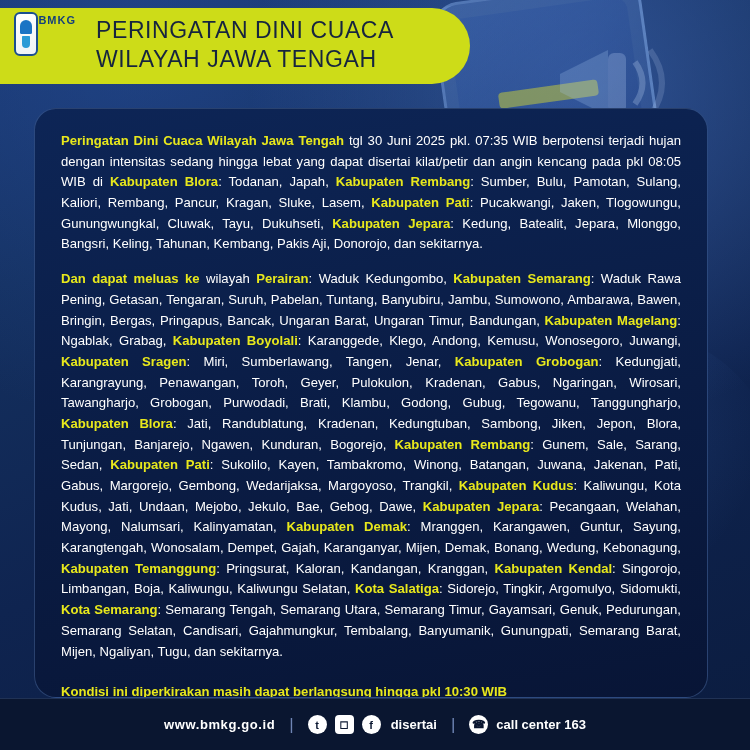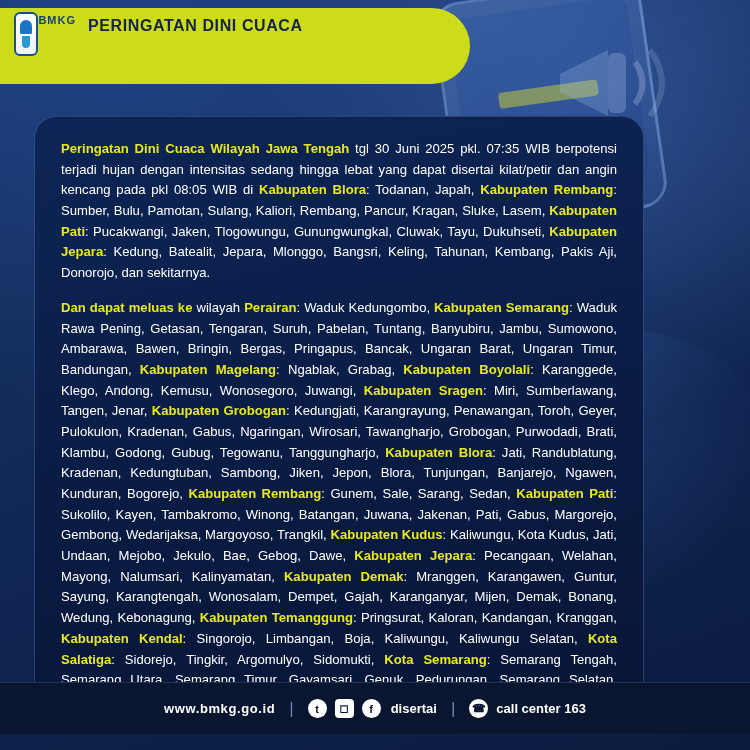--- a/index.html
+++ b/index.html
@@ -107,57 +107,57 @@
   }
   .logo-text {
     font-size: 11px;
     font-weight: bold;
     color: #15407c;
     letter-spacing: 1px;
     margin-top: 2px;
   }
   .header-title {
     position: absolute;
-    left: 88px; top: 16px;
+    left: 96px; top: 16px;
     width: 370px;
     z-index: 7;
     color: #16243f;
-    font-size: 16px;
-    font-weight: bold;
+    font-size: 23px;
+    font-weight: normal;
     line-height: 1.25;
     letter-spacing: 0.6px;
   }
   .header-title span { display: block; }
 
   
   .card {
     position: absolute;
-    left: 34px; top: 116px;
-    width: 610px; height: 590px;
+    left: 34px; top: 108px;
+    width: 674px; height: 590px;
     background: linear-gradient(170deg, #0d2556 0%, #0a1c44 55%, #081536 100%);
     border: 1px solid rgba(120,165,235,0.30);
     border-radius: 22px;
     padding: 22px 26px 10px 26px;
     z-index: 6;
     overflow: hidden;
   }
   .para {
     color: #ffffff;
     font-size: 13.1px;
     line-height: 1.58;
     text-align: justify;
     margin: 0 0 14px 0;
   }
   .hl { color: #e8e81c; font-weight: bold; }
   .para.closing { color: #e8e81c; font-weight: bold; margin-top: 20px; margin-bottom: 16px; }
 
   
   .footer {
     position: absolute;
-    left: 0; bottom: 16px;
+    left: 0; bottom: 0;
     width: 750px; height: 52px;
     background: #0a1630;
     border-top: 1px solid rgba(120,165,235,0.20);
     display: flex;
     align-items: center;
     justify-content: center;
     gap: 14px;
     z-index: 6;
   }
   .footer-web {
@@ -203,20 +203,21 @@
 </div>
 
 <div class="header">
   <div class="header-band"></div>
   <div class="logo">
     <div class="logo-badge"></div>
     <div class="logo-text">BMKG</div>
   </div>
   <div class="header-title">
     <span>PERINGATAN DINI CUACA</span>
+    <span>WILAYAH JAWA TENGAH</span>
   </div>
 </div>
 
 <div class="card">
   <p class="para" id="para1"><span class="hl">Peringatan Dini Cuaca Wilayah Jawa Tengah</span><span> tgl 30 Juni 2025 pkl. 07:35 WIB berpotensi terjadi hujan dengan intensitas sedang hingga lebat yang dapat disertai kilat/petir dan angin kencang pada pkl 08:05 WIB di </span><span class="hl">Kabupaten Blora</span><span>: Todanan, Japah, </span><span class="hl">Kabupaten Rembang</span><span>: Sumber, Bulu, Pamotan, Sulang, Kaliori, Rembang, Pancur, Kragan, Sluke, Lasem, </span><span class="hl">Kabupaten Pati</span><span>: Pucakwangi, Jaken, Tlogowungu, Gunungwungkal, Cluwak, Tayu, Dukuhseti, </span><span class="hl">Kabupaten Jepara</span><span>: Kedung, Batealit, Jepara, Mlonggo, Bangsri, Keling, Tahunan, Kembang, Pakis Aji, Donorojo, dan sekitarnya.</span></p>
   <p class="para" id="para2"><span class="hl">Dan dapat meluas ke</span><span> wilayah </span><span class="hl">Perairan</span><span>: Waduk Kedungombo, </span><span class="hl">Kabupaten Semarang</span><span>: Waduk Rawa Pening, Getasan, Tengaran, Suruh, Pabelan, Tuntang, Banyubiru, Jambu, Sumowono, Ambarawa, Bawen, Bringin, Bergas, Pringapus, Bancak, Ungaran Barat, Ungaran Timur, Bandungan, </span><span class="hl">Kabupaten Magelang</span><span>: Ngablak, Grabag, </span><span class="hl">Kabupaten Boyolali</span><span>: Karanggede, Klego, Andong, Kemusu, Wonosegoro, Juwangi, </span><span class="hl">Kabupaten Sragen</span><span>: Miri, Sumberlawang, Tangen, Jenar, </span><span class="hl">Kabupaten Grobogan</span><span>: Kedungjati, Karangrayung, Penawangan, Toroh, Geyer, Pulokulon, Kradenan, Gabus, Ngaringan, Wirosari, Tawangharjo, Grobogan, Purwodadi, Brati, Klambu, Godong, Gubug, Tegowanu, Tanggungharjo, </span><span class="hl">Kabupaten Blora</span><span>: Jati, Randublatung, Kradenan, Kedungtuban, Sambong, Jiken, Jepon, Blora, Tunjungan, Banjarejo, Ngawen, Kunduran, Bogorejo, </span><span class="hl">Kabupaten Rembang</span><span>: Gunem, Sale, Sarang, Sedan, </span><span class="hl">Kabupaten Pati</span><span>: Sukolilo, Kayen, Tambakromo, Winong, Batangan, Juwana, Jakenan, Pati, Gabus, Margorejo, Gembong, Wedarijaksa, Margoyoso, Trangkil, </span><span class="hl">Kabupaten Kudus</span><span>: Kaliwungu, Kota Kudus, Jati, Undaan, Mejobo, Jekulo, Bae, Gebog, Dawe, </span><span class="hl">Kabupaten Jepara</span><span>: Pecangaan, Welahan, Mayong, Nalumsari, Kalinyamatan, </span><span class="hl">Kabupaten Demak</span><span>: Mranggen, Karangawen, Guntur, Sayung, Karangtengah, Wonosalam, Dempet, Gajah, Karanganyar, Mijen, Demak, Bonang, Wedung, Kebonagung, </span><span class="hl">Kabupaten Temanggung</span><span>: Pringsurat, Kaloran, Kandangan, Kranggan, </span><span class="hl">Kabupaten Kendal</span><span>: Singorojo, Limbangan, Boja, Kaliwungu, Kaliwungu Selatan, </span><span class="hl">Kota Salatiga</span><span>: Sidorejo, Tingkir, Argomulyo, Sidomukti, </span><span class="hl">Kota Semarang</span><span>: Semarang Tengah, Semarang Utara, Semarang Timur, Gayamsari, Genuk, Pedurungan, Semarang Selatan, Candisari, Gajahmungkur, Tembalang, Banyumanik, Gunungpati, Semarang Barat, Mijen, Ngaliyan, Tugu, dan sekitarnya.</span></p>
   <p class="para closing">Kondisi ini diperkirakan masih dapat berlangsung hingga pkl 10:30 WIB</p>
 
 </div>
 

